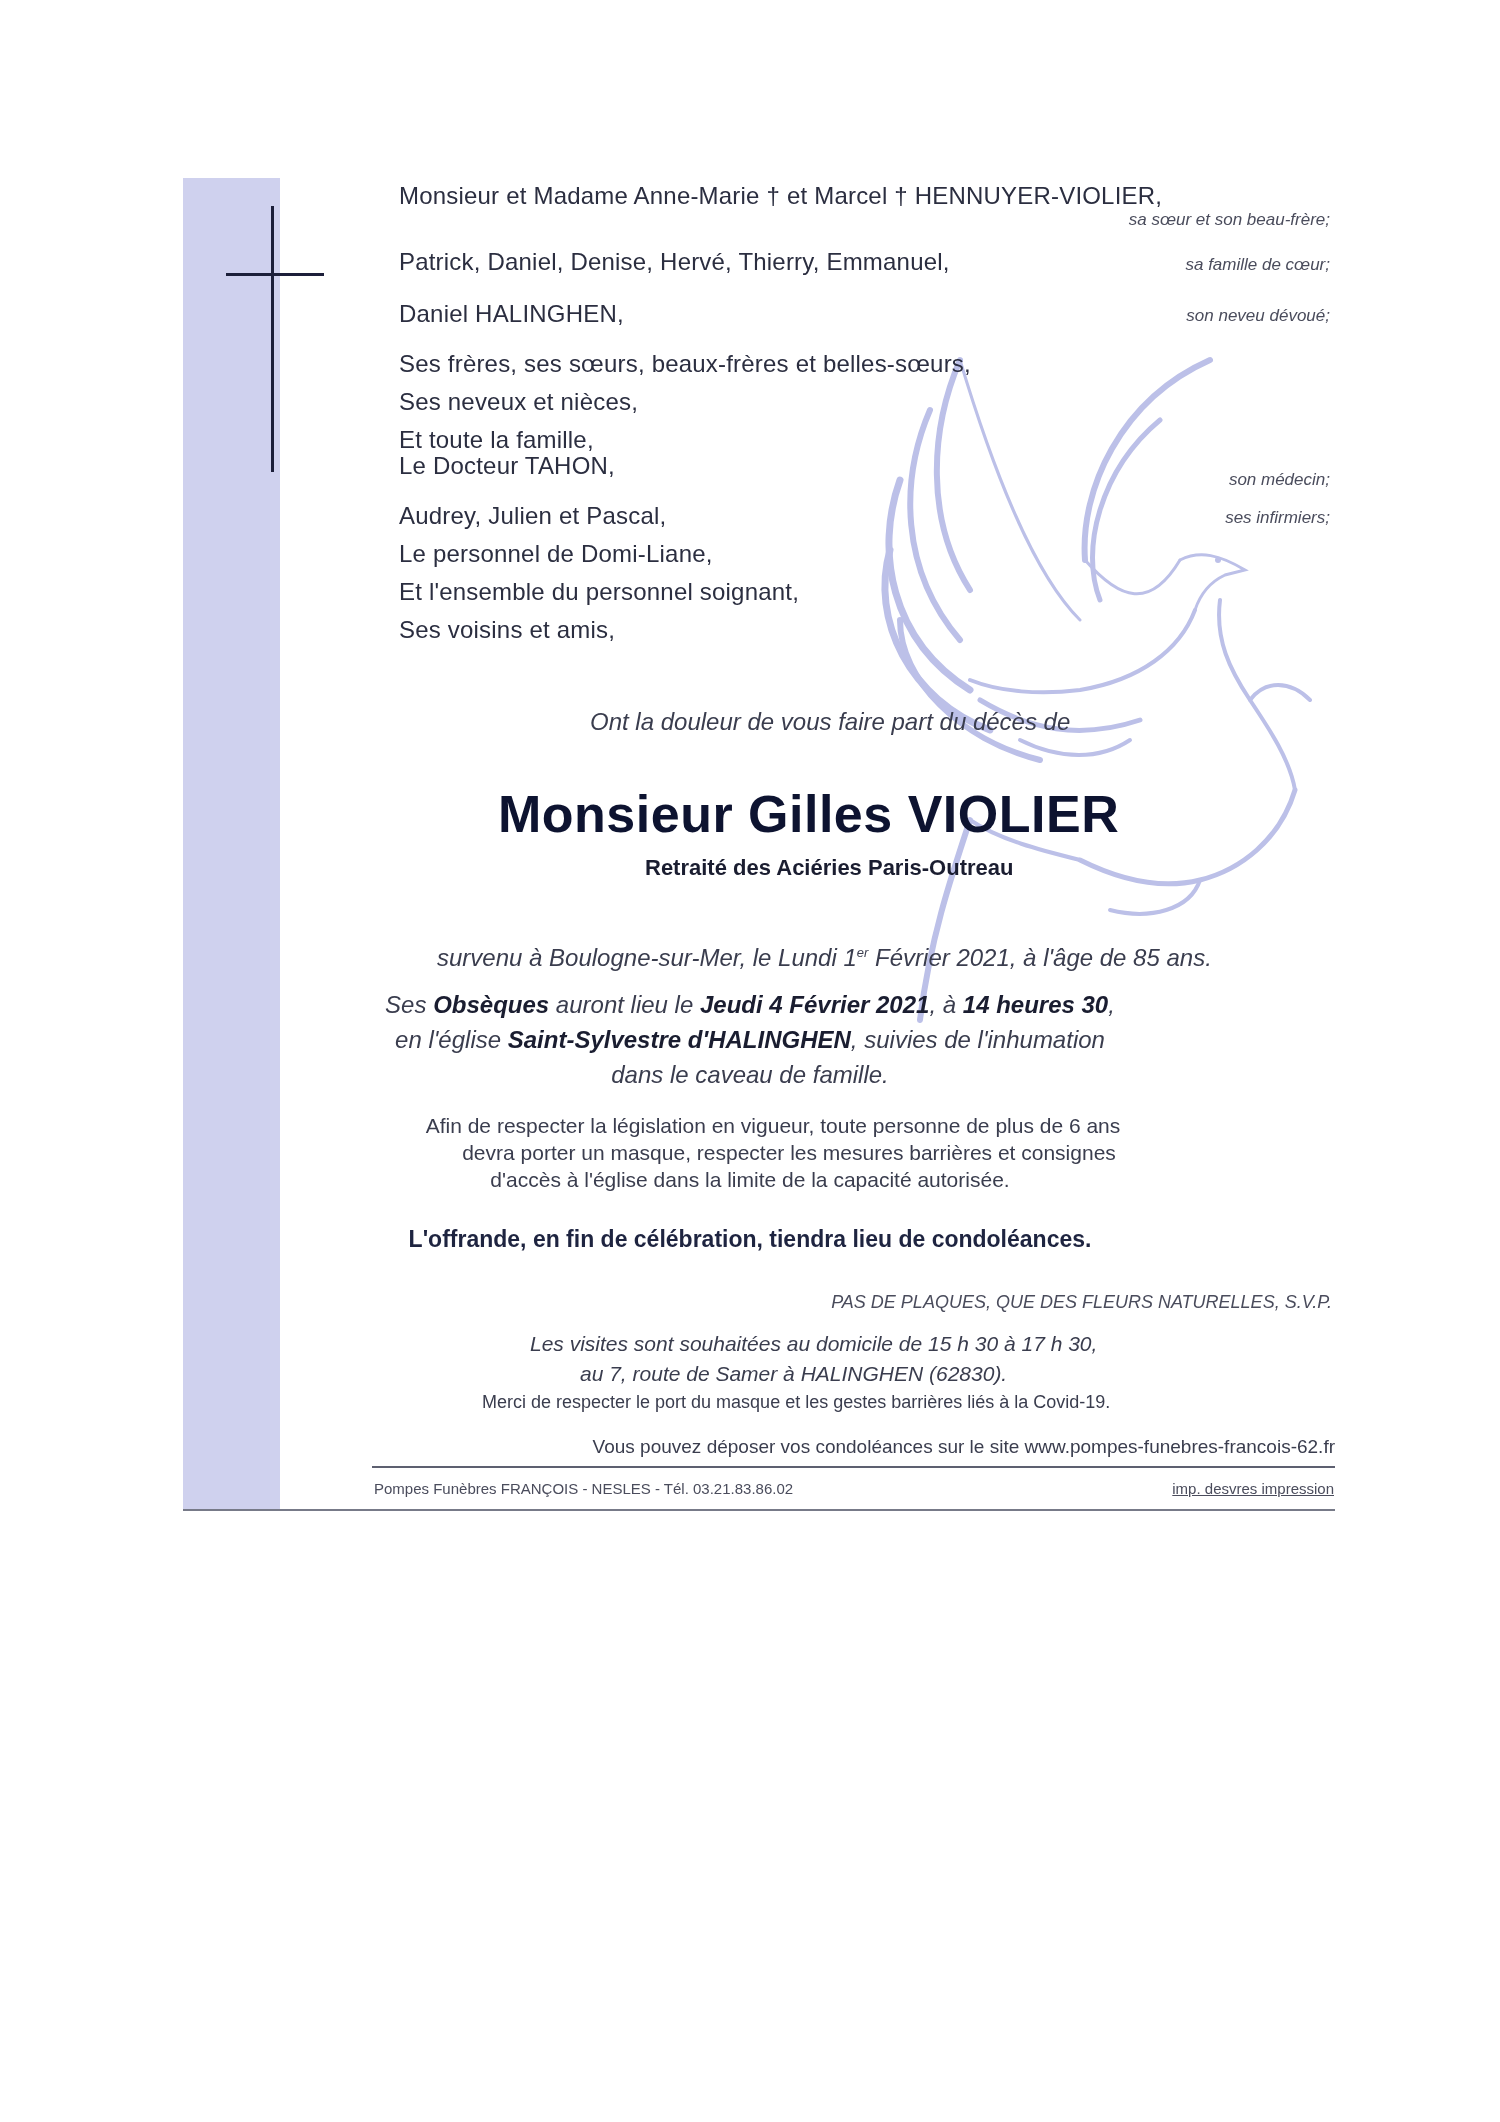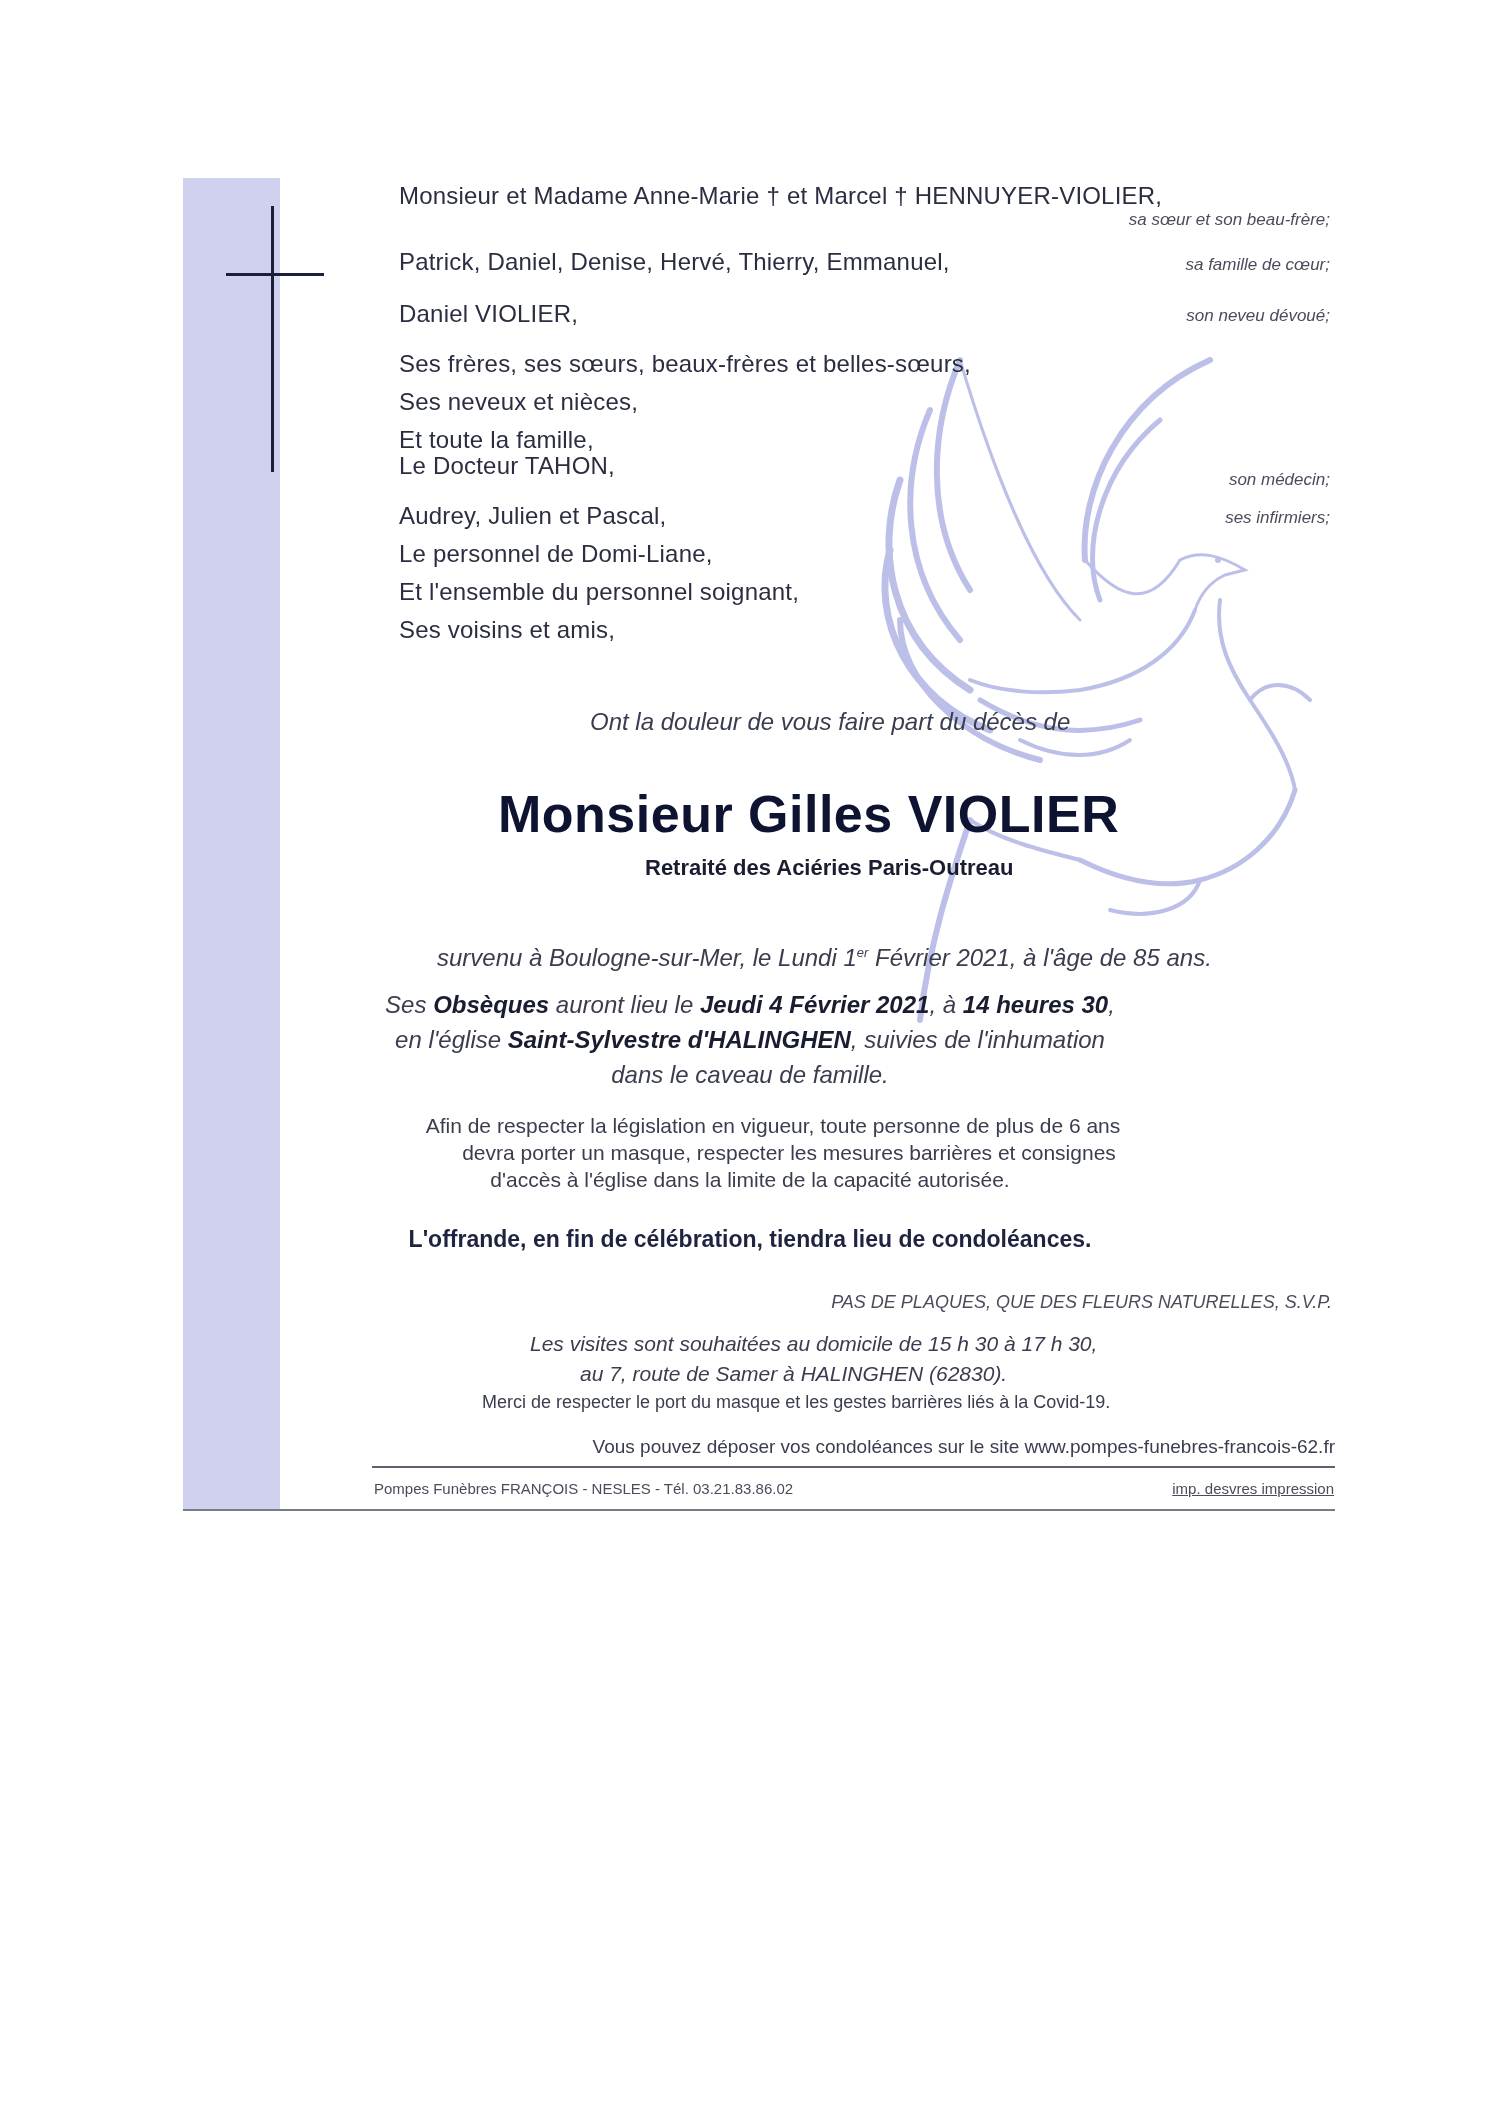--- a/index.html
+++ b/index.html
@@ -57,21 +57,21 @@
   <path d="M150 500 C130 560 110 620 100 700" stroke-width="6"></path>
   <path d="M260 540 C220 530 180 520 150 500" stroke-width="4"></path>
 </svg>
 
 <div class="t fam" style="top:182px;">Monsieur et Madame Anne-Marie † et Marcel † HENNUYER-VIOLIER,</div>
 <div class="t rel" style="top:210px;">sa sœur et son beau-frère;</div>
 
 <div class="t fam" style="top:248px;">Patrick, Daniel, Denise, Hervé, Thierry, Emmanuel,</div>
 <div class="t rel" style="top:255px;">sa famille de cœur;</div>
 
-<div class="t fam" style="top:300px;">Daniel VIOLIER,</div>
+<div class="t fam" style="top:300px;">Daniel HALINGHEN,</div>
 <div class="t rel" style="top:306px;">son neveu dévoué;</div>
 
 <div class="t fam" style="top:350px;">Ses frères, ses sœurs, beaux-frères et belles-sœurs,</div>
 <div class="t fam" style="top:388px;">Ses neveux et nièces,</div>
 <div class="t fam" style="top:426px;">Et toute la famille,</div>
 
 <div class="t fam" style="top:452px;">Le Docteur TAHON,</div>
 <div class="t rel" style="top:470px;">son médecin;</div>
 
 <div class="t fam" style="top:502px;">Audrey, Julien et Pascal,</div>

